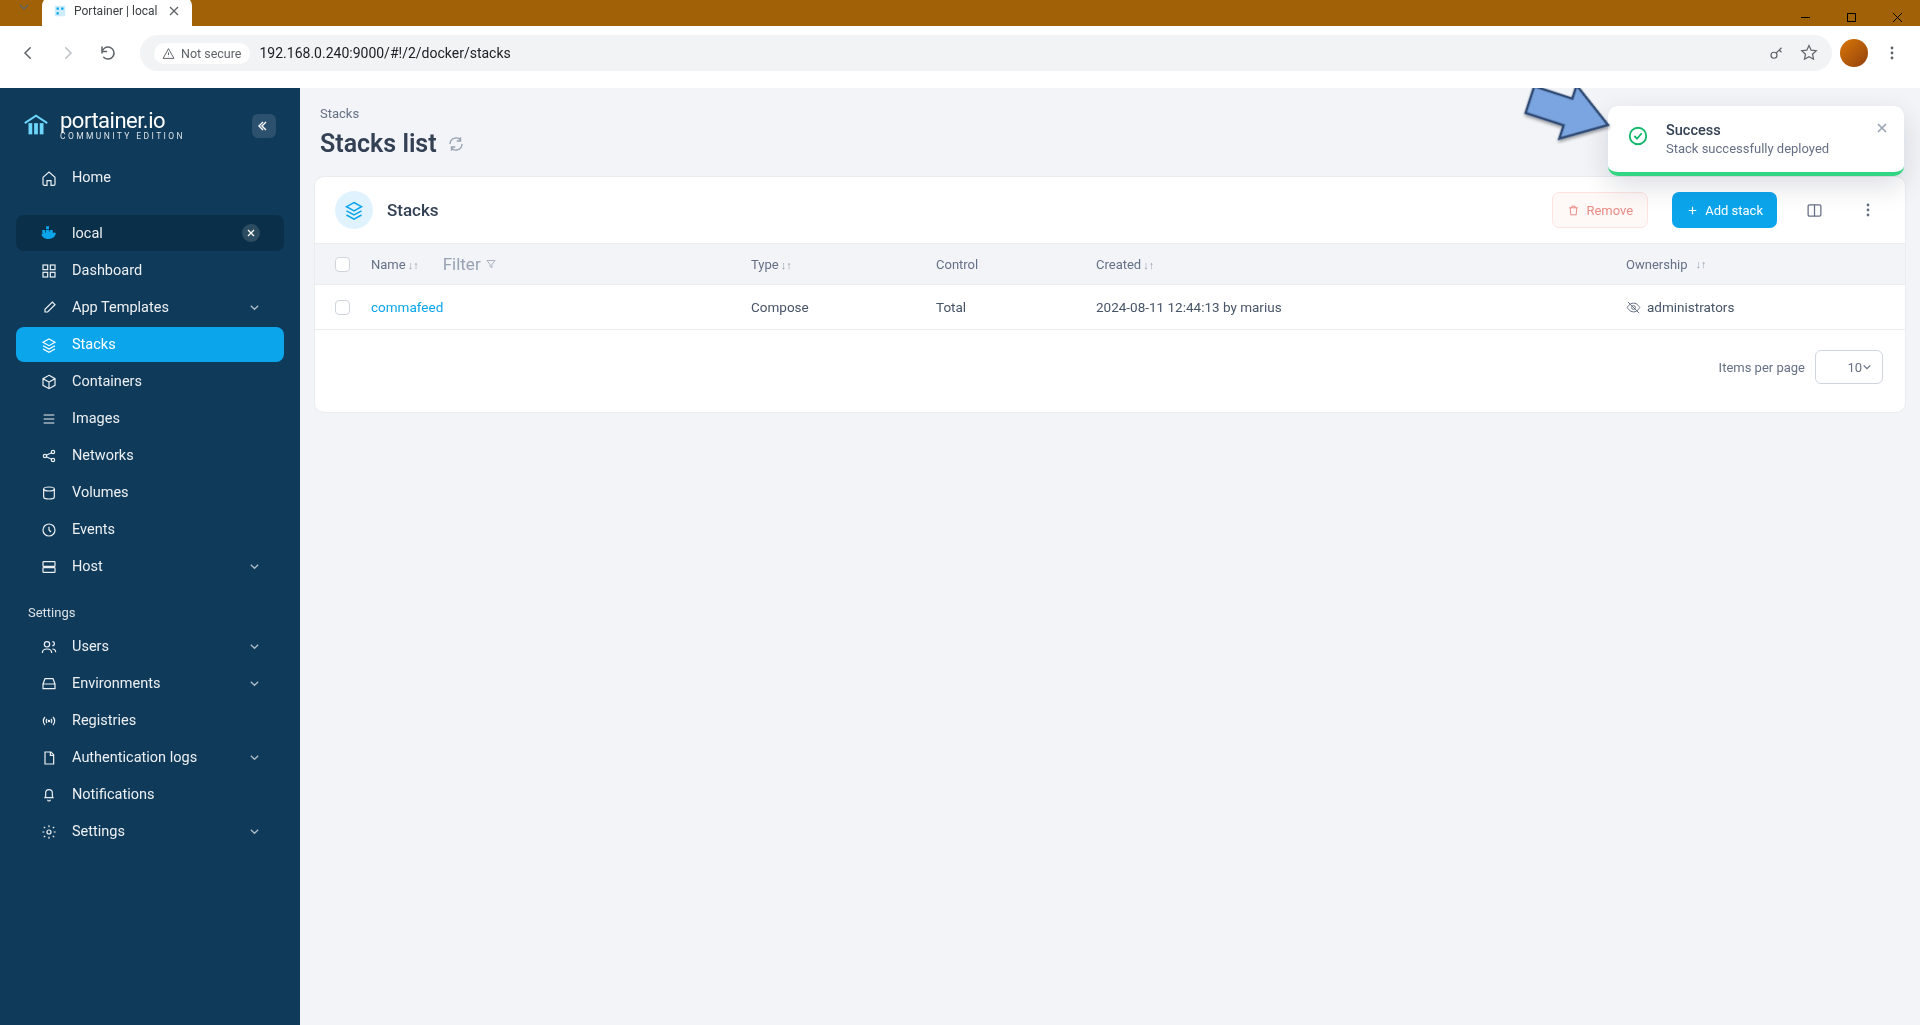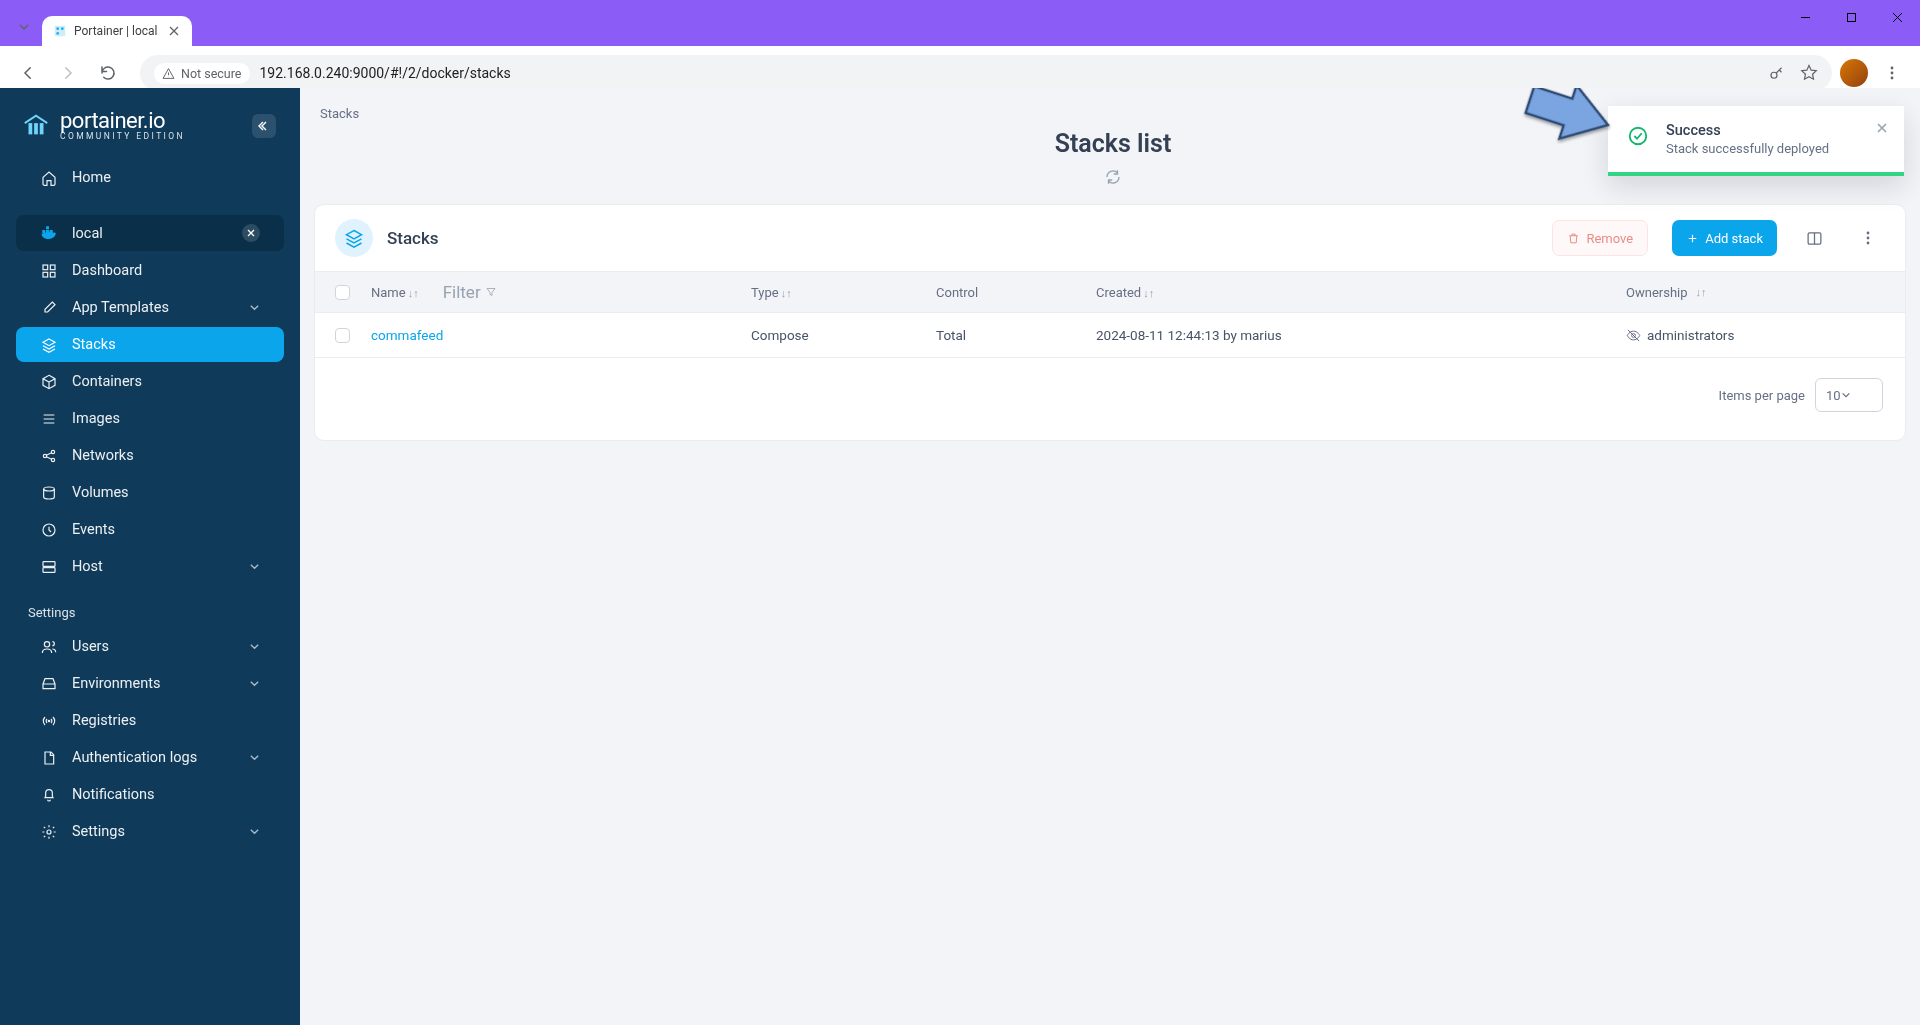--- a/index.html
+++ b/index.html
@@ -1,20 +1,20 @@
 <!DOCTYPE html>
 <html><head>
 <meta charset="utf-8">
 <style>
 * { margin: 0; padding: 0; box-sizing: border-box; font-family: -apple-system, BlinkMacSystemFont, "Segoe UI", Roboto, sans-serif; }
 body { width: 1920px; height: 1025px; background: #fff; overflow: hidden; position: relative; }
 
 
 .browser-chrome { height: 88px; background: #fff; }
-.tab-bar { height: 46px; background: #8b5cf6; display: flex; align-items: flex-end; padding-left: 10px; }
+.tab-bar { height: 26px; background: #a16207; display: flex; align-items: flex-end; padding-left: 10px; }
 .tab-dropdown { width: 28px; height: 28px; display: flex; align-items: center; justify-content: center; color: #5f6368; cursor: pointer; margin-bottom: 5px; margin-right: 4px; }
 .tab { background: #fff; height: 30px; border-radius: 10px 10px 0 0; display: flex; align-items: center; padding: 0 10px; gap: 6px; min-width: 150px; position: relative; }
 .tab-favicon { width: 16px; height: 16px; display: flex; align-items: center; justify-content: center; color: #0ba5ec; font-size: 12px; }
 .tab-title { font-size: 12px; color: #3c4043; flex: 1; }
 .tab-close { width: 16px; height: 16px; display: flex; align-items: center; justify-content: center; color: #5f6368; border-radius: 50%; cursor: pointer; }
 .window-controls { position: absolute; right: 0; top: 0; display: flex; height: 34px; }
 .window-btn { width: 46px; display: flex; align-items: center; justify-content: center; color: #000; cursor: pointer; }
 .addr-bar { height: 54px; display: flex; align-items: center; padding: 0 12px; gap: 8px; }
 .nav-btn { width: 32px; height: 32px; display: flex; align-items: center; justify-content: center; color: #5f6368; border-radius: 50%; cursor: pointer; }
 .nav-disabled { color: #bdc1c6; }
@@ -40,21 +40,21 @@
 .nav-icon { width: 18px; display: flex; justify-content: center; }
 .nav-label { flex: 1; }
 .nav-chevron { font-size: 11px; opacity: 0.7; }
 .nav-x { width: 18px; height: 18px; background: rgba(255,255,255,0.14); border-radius: 50%; display: flex; align-items: center; justify-content: center; font-size: 11px; }
 .nav-section-title { font-size: 13px; color: rgba(255,255,255,0.85); padding: 20px 28px 8px 28px; }
 .nav-spacer { height: 18px; }
 
 
 .main { flex: 1; background: #f2f4f7; padding: 18px 14px; position: relative; overflow: auto; }
 .breadcrumb { font-size: 13px; color: #667085; padding-left: 6px; }
-.page-title { font-size: 25px; font-weight: 600; color: #344054; margin-top: 8px; padding-left: 6px; display: flex; align-items: center; gap: 10px; flex-direction: column; }
+.page-title { font-size: 25px; font-weight: 600; color: #344054; margin-top: 8px; padding-left: 6px; display: flex; align-items: center; gap: 10px; }
 .refresh-btn { color: #98a2b3; cursor: pointer; display:flex; }
 
 .panel { background: #fff; border: 1px solid #eaecf0; border-radius: 10px; margin-top: 18px; overflow: hidden; }
 .panel-header { display: flex; align-items: center; padding: 14px 20px; gap: 14px; }
 .panel-icon-wrap { width: 38px; height: 38px; background: #e0f2fe; border-radius: 50%; display: flex; align-items: center; justify-content: center; color: #0ba5ec; }
 .panel-title { font-size: 17px; font-weight: 500; color: #344054; flex: 1; }
 .search-box { border: 1px solid #d0d5dd; border-radius: 7px; height: 36px; width: 225px; display: flex; align-items: center; padding: 0 12px; gap: 8px; color: #98a2b3; }
 .search-box input { border: none; outline: none; flex: 1; font-size: 13.5px; background: transparent; }
 .btn-remove { border: 1px solid #fecdca; background: #fef3f2; color: #d92d20; height: 36px; padding: 0 14px; border-radius: 7px; font-size: 13px; display: flex; align-items: center; gap: 6px; margin-left: 12px; opacity: 0.55; cursor: not-allowed; }
 .btn-add { background: #0ba5ec; color: #fff; height: 36px; padding: 0 14px; border-radius: 7px; font-size: 13px; display: flex; align-items: center; gap: 6px; margin-left: 10px; border: none; cursor: pointer; }
@@ -68,24 +68,24 @@
 .col-type { flex: 0 0 185px; }
 .col-control { flex: 0 0 160px; }
 .col-created { flex: 0 0 530px; }
 .col-own { flex: 1; display: flex; align-items: center; gap: 6px; }
 .sort-arrow { font-size: 11px; color: #98a2b3; margin-left: 2px; }
 .filter-label { color: #98a2b3; font-size: 17px; margin-left: 14px; display: flex; align-items: center; gap: 4px; }
 .link { color: #0ba5ec; cursor: pointer; }
 .chk { width: 15px; height: 15px; border: 1px solid #d0d5dd; border-radius: 4px; background: #fff; }
 
 .table-footer { display: flex; justify-content: flex-end; align-items: center; padding: 20px 22px 28px 22px; gap: 10px; font-size: 13px; color: #667085; }
-.select-box { border: 1px solid #d0d5dd; border-radius: 6px; height: 34px; width: 68px; display: flex; align-items: center; justify-content: flex-start; padding: 0 10px; background: #fff; }
-
-
-.toast { position: absolute; top: 18px; right: 16px; width: 296px; background: #fff; border-radius: 0; box-shadow: 0 10px 28px rgba(16,24,40,0.14); display: flex; padding: 16px; gap: 14px; border-bottom: 4px solid #32d583; }
+.select-box { border: 1px solid #d0d5dd; border-radius: 6px; height: 34px; width: 68px; display: flex; align-items: center; justify-content: flex-end; padding: 0 10px; background: #fff; }
+
+
+.toast { position: absolute; top: 18px; right: 16px; width: 296px; background: #fff; border-radius: 10px; box-shadow: 0 10px 28px rgba(16,24,40,0.14); display: flex; padding: 16px; gap: 14px; border-bottom: 4px solid #32d583; }
 .toast-icon { width: 28px; height: 28px; display: flex; align-items: center; justify-content: center; color: #12b76a; }
 .toast-body { flex: 1; }
 .toast-title { font-size: 14.5px; font-weight: 500; color: #344054; margin-bottom: 2px; }
 .toast-msg { font-size: 13px; color: #667085; }
 .toast-close { color: #98a2b3; cursor: pointer; }
 
 
 .annotation-arrow { position: absolute; top: -10px; right: 302px; pointer-events: none; }
 
 svg { display: block; }

